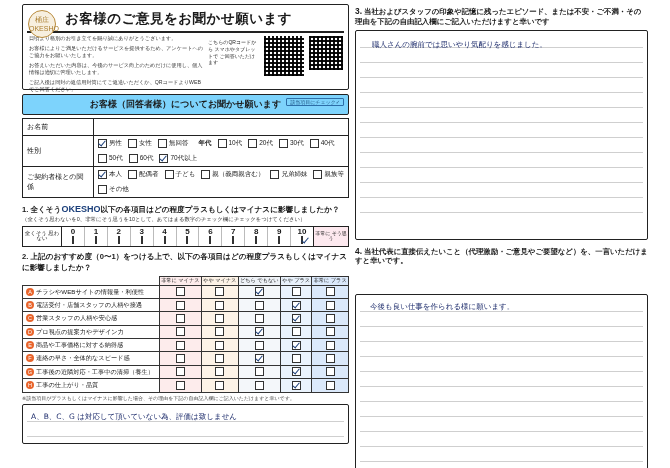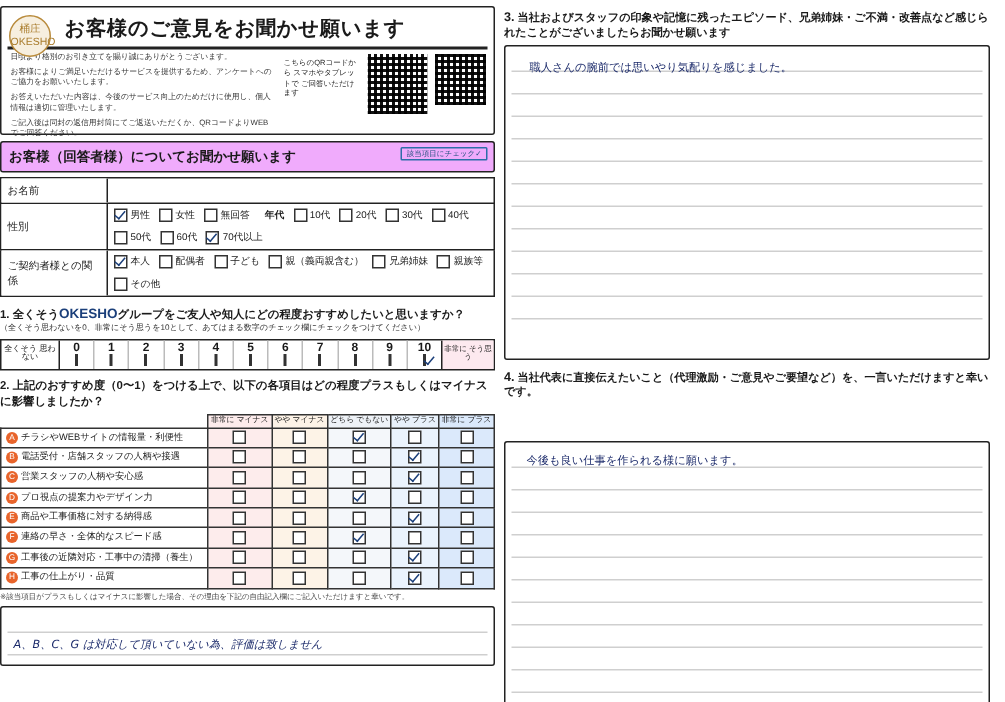--- a/index.html
+++ b/index.html
@@ -3,21 +3,21 @@
 <meta charset="utf-8">
 <style>
   html,body{margin:0;padding:0;}
   body{
     width:670px;height:468px;
     background:#ffffff;
     font-family:"Liberation Sans","DejaVu Sans",sans-serif;
     color:#1a1a1a;
     overflow:hidden;
   }
-  .sheet{position:relative;width:670px;height:468px;box-sizing:border-box;padding:4px 0;}
+  .sheet{position:relative;width:670px;height:468px;box-sizing:border-box;padding:4px 22px;}
   .cols{display:flex;gap:6px;height:460px;}
   .colL{width:330px;position:relative;}
   .colR{width:324px;position:relative;}
 
   
   .hdr{border:1px solid #222;border-radius:2px;height:86px;position:relative;box-sizing:border-box;padding:3px 4px;}
   .hdr-title{
     font-size:13.5px;font-weight:bold;letter-spacing:0.5px;
     border-bottom:2px solid #222;padding:2px 0 3px 38px;margin:0 0 2px 0;
   }
@@ -36,21 +36,22 @@
   .qr{width:40px;height:40px;background:
       repeating-linear-gradient(90deg,#111 0 2px,#fff 2px 4px),
       repeating-linear-gradient(0deg,#111 0 2px,transparent 2px 4px);
       background-blend-mode:multiply;border:1px solid #fff;}
   .qr2{width:34px;height:34px;}
 
   
   .secbar{
     border:1px solid #222;border-radius:2px;margin-top:4px;
     font-size:9px;font-weight:bold;padding:3px 5px;position:relative;
-    background:#f0abfc;
+    background:#7dd3fc;
+    text-align:center;
   }
   .secbar .chk{
     position:absolute;right:4px;top:3px;font-size:5px;font-weight:normal;
     border:1px solid #2d6ea8;color:#1c4f7c;padding:0 3px;border-radius:1px;
   }
 
   
   .frow{border:1px solid #222;border-top:none;display:flex;align-items:stretch;font-size:7px;}
   .frow:first-of-type{border-top:1px solid #222;}
   .fl{width:62px;background:#fff;border-right:1px solid #222;padding:3px 4px;font-size:7px;display:flex;align-items:center;}
@@ -230,21 +231,21 @@
                 <span>その他</span>
               </span>
           </div>
         </div>
       </div>
 
 
       <div class="qblock">
         <div class="qtitle">
           <span>1.</span>
-          <span>全くそう</span><span class="big" style="color:#1b3f7a">OKESHO</span><span>グループをご友人や知人にどの程度おすすめしたいと思いますか？</span>
+          <span>全くそう</span><span class="big" style="color:#1b3f7a">OKESHO</span><span>以下の各項目はどの程度プラスもしくはマイナスに影響しましたか？</span>
         </div>
         <div class="qnote">（全くそう思わないを0、非常にそう思うを10として、あてはまる数字のチェック欄にチェックをつけてください）</div>
         <div class="nps">
           <div class="lab">全くそう
 思わない</div>
           <div class="cells">
             <div class="cell"><span class="num">0</span><i class="ck"></i></div>
             <div class="cell"><span class="num">1</span><i class="ck"></i></div>
             <div class="cell"><span class="num">2</span><i class="ck"></i></div>
             <div class="cell"><span class="num">3</span><i class="ck"></i></div>
@@ -348,29 +349,29 @@
         </tbody>
           </table>
         <div class="tbl-note">※該当項目がプラスもしくはマイナスに影響した場合、その理由を下記の自由記入欄にご記入いただけますと幸いです。</div>
       </div>
 
       <div class="ft" style="height:40px;">
         <div class="lines">
           <div class="line"></div>
           <div class="line"></div>
         </div>
-        <div class="hand" style="top:21px;font-style:italic;">A、B、C、G は対応して頂いていない為、評価は致しません</div>
+        <div class="hand" style="top:8px;">A、B、C、G は対応して頂いていない為、評価は致しません</div>
       </div>
     </div>
 
     <div class="colR">
 
       <div class="rq">
         <span class="n">3.</span>
-        <span>当社およびスタッフの印象や記憶に残ったエピソード、兄弟姉妹・ご不満・改善点など感じられたことがございましたらお聞かせ願います</span>
+        <span>当社およびスタッフの印象や記憶に残ったエピソード、または不安・ご不満・その理由を下記の自由記入欄にご記入いただけますと幸いです</span>
       </div>
 
       <div class="ft" style="height:210px;">
         <div class="lines">
           <div class="line"></div>
           <div class="line"></div>
           <div class="line"></div>
           <div class="line"></div>
           <div class="line"></div>
           <div class="line"></div>

